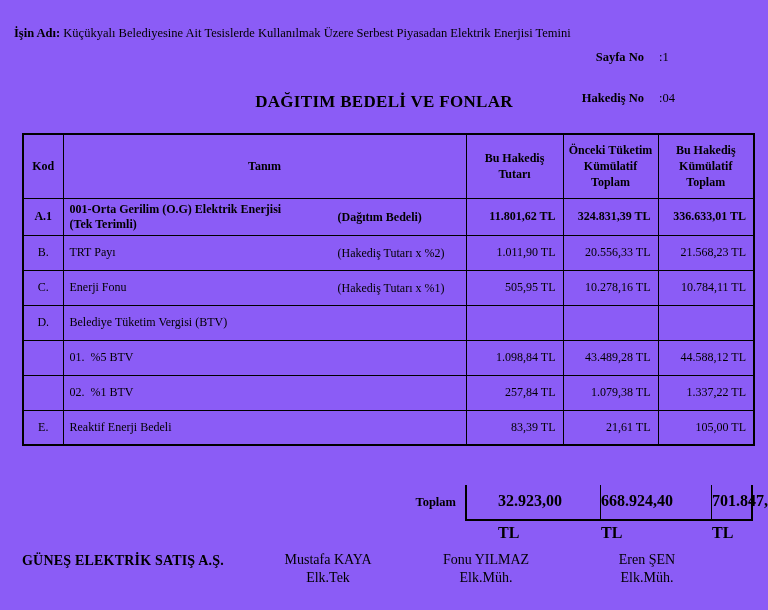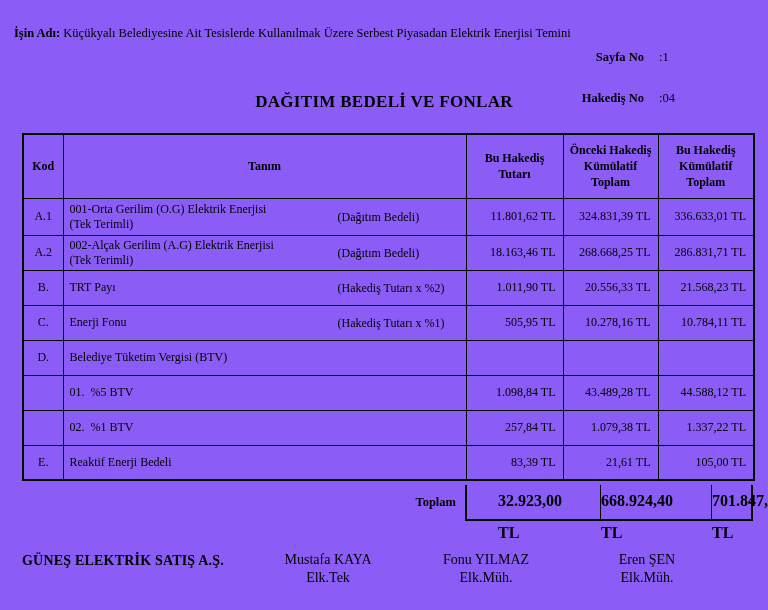--- a/index.html
+++ b/index.html
@@ -58,21 +58,21 @@
   table.fees th, table.fees td { border: 1px solid #000; }
   th.h {
     font-weight: bold;
     text-align: center;
     vertical-align: middle;
     line-height: 16px;
     padding: 2px 4px;
   }
   tr.hdr { height: 64px; }
   tr.row { height: 35px; }
-  tr.row-tall { height: 37px; }
+  tr.row-tall { height: 37px; font-weight: bold; }
   td.kod { text-align: center; vertical-align: middle; }
   td.tanim {
     position: relative;
     vertical-align: middle;
     padding: 2px 4px 2px 6px;
     line-height: 15px;
     white-space: pre-wrap;
   }
   .tanim-note {
     position: absolute;
@@ -166,39 +166,32 @@
         <col style="width:403px">
         <col style="width:97px">
         <col style="width:95px">
         <col style="width:96px">
     </colgroup>
     <tbody>
         <tr class="hdr">
       <th class="h">Kod</th>
       <th class="h">Tanım</th>
       <th class="h">Bu Hakediş Tutarı</th>
-      <th class="h">Önceki Hakediş Kümülatif Toplam</th>
+      <th class="h">Önceki Tüketim Kümülatif Toplam</th>
       <th class="h">Bu Hakediş Kümülatif Toplam</th>
     </tr>
 
     <tr class="row-tall">
       <td class="kod">A.1</td>
       <td class="tanim"><div>001-Orta Gerilim (O.G) Elektrik Enerjisi</div><div>(Tek Terimli)</div><div class="tanim-note">(Dağıtım Bedeli)</div></td>
       <td class="money">11.801,62 TL</td>
       <td class="money">324.831,39 TL</td>
       <td class="money">336.633,01 TL</td>
     </tr>
 
-    <tr class="row">
-      <td class="kod">A.2</td>
-      <td class="tanim"><div>002-Alçak Gerilim (A.G) Elektrik Enerjisi</div><div>(Tek Terimli)</div><div class="tanim-note">(Dağıtım Bedeli)</div></td>
-      <td class="money">18.163,46 TL</td>
-      <td class="money">268.668,25 TL</td>
-      <td class="money">286.831,71 TL</td>
-    </tr>
 
     <tr class="row">
       <td class="kod">B.</td>
       <td class="tanim"><div>TRT Payı</div><div class="tanim-note">(Hakediş Tutarı x %2)</div></td>
       <td class="money">1.011,90 TL</td>
       <td class="money">20.556,33 TL</td>
       <td class="money">21.568,23 TL</td>
     </tr>
 
     <tr class="row">

